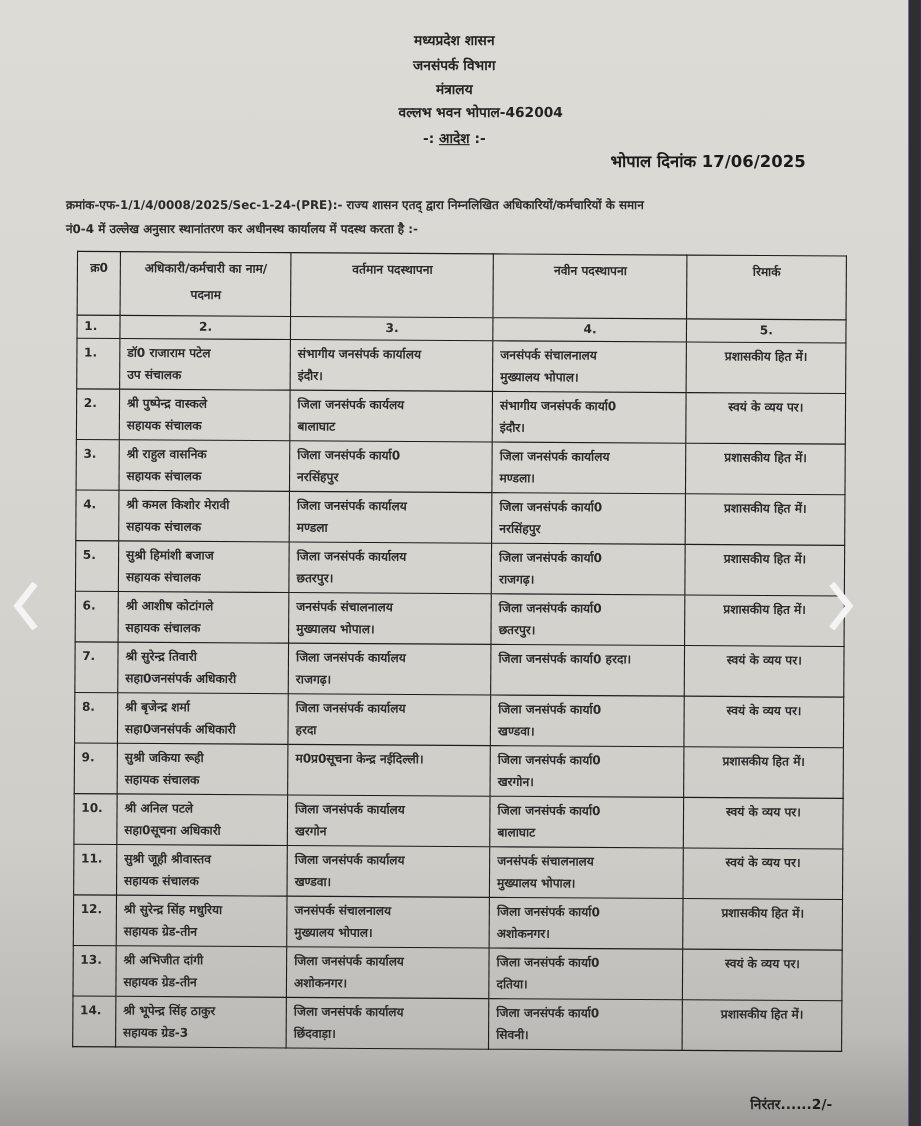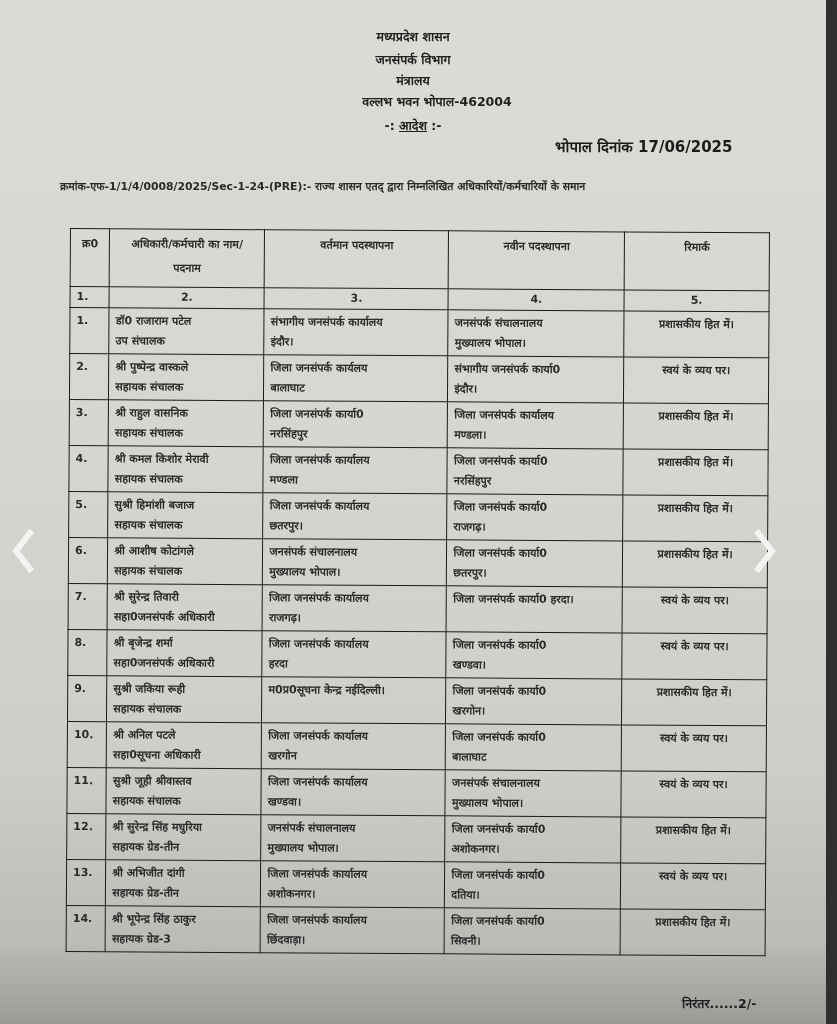--- a/index.html
+++ b/index.html
@@ -101,20 +101,21 @@
         <span>-:</span>
         <span class="under">आदेश</span>
         <span>:-</span>
       </div>
     </div>
 
     <div class="date-line">भोपाल दिनांक 17/06/2025</div>
 
     <div class="order-para">
       <span class="ln">क्रमांक-एफ-1/1/4/0008/2025/Sec-1-24-(PRE):- राज्य शासन एतद् द्वारा निम्नलिखित अधिकारियों/कर्मचारियों के समान</span>
+      <span class="ln">नं0-4 में उल्लेख अनुसार स्थानांतरण कर अधीनस्थ कार्यालय में पदस्थ करता है :-</span>
     </div>
 
     <table class="transfer">
       <thead>
         <tr class="hdr">
           <th class="c-no">क्र0</th>
           <th class="c-name">अधिकारी/कर्मचारी का नाम/ पदनाम</th>
           <th class="c-cur">वर्तमान पदस्थापना</th>
           <th class="c-new">नवीन पदस्थापना</th>
           <th class="c-rem">रिमार्क</th>

